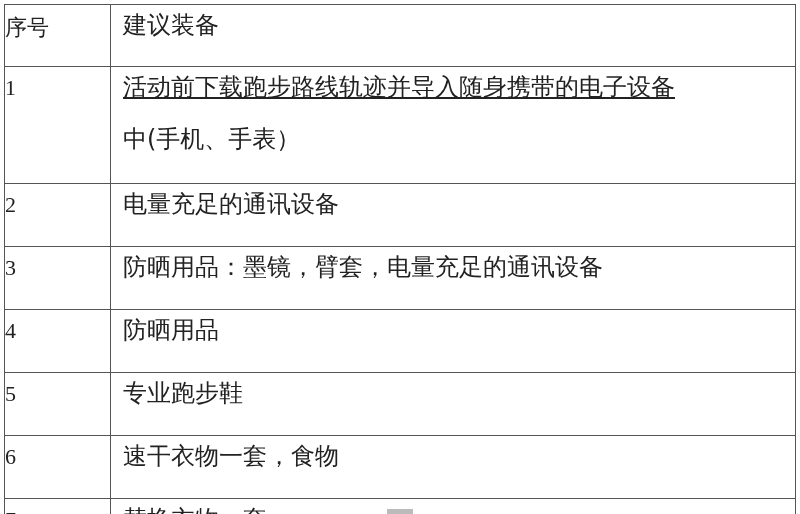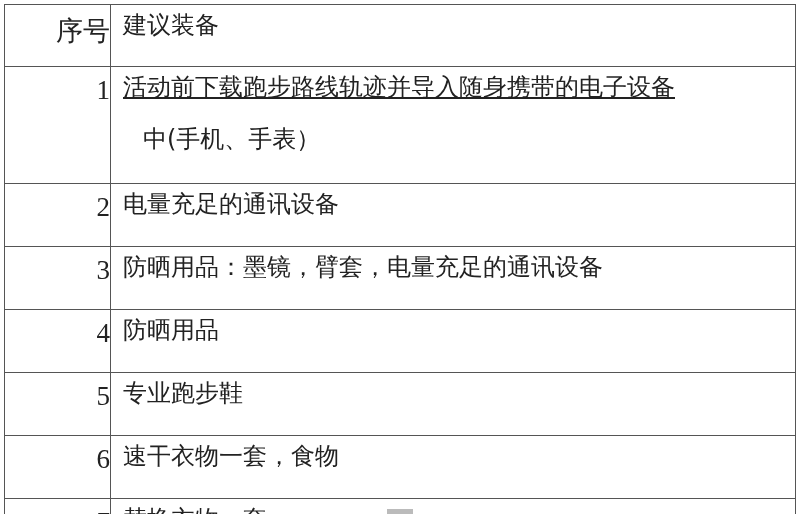--- a/index.html
+++ b/index.html
@@ -1,29 +1,29 @@
 <!DOCTYPE html>
 <html><head>
 <meta charset="utf-8">
 <style>
   html, body { margin: 0; padding: 0; background: #ffffff; }
   body { width: 800px; height: 514px; position: relative; overflow: hidden;
          font-family: "DejaVu Serif", "Liberation Serif", serif; color: #222; }
   table.equip { position: absolute; left: 4px; top: 4px; width: 792px;
                 border-collapse: collapse; table-layout: fixed; }
   table.equip td { border: 1.5px solid #555; vertical-align: top; padding: 0; }
-  td.num { width: 105px; text-align: right; font-family: "Liberation Serif", "DejaVu Serif", serif;
-           font-size: 27px; padding-top: 8px !important; }
+  td.num { width: 105px; text-align: left; font-family: "Liberation Serif", "DejaVu Serif", serif;
+           font-size: 22px; padding-top: 8px !important; }
   td.item { padding-left: 12px !important; padding-top: 6px !important; font-size: 24px;
             font-family: "DejaVu Sans", "Liberation Sans", sans-serif; line-height: 54px; }
   td.item .line { display: block; line-height: 28px; padding-top: 0; text-decoration: underline; }
   tr.hdr td { height: 53px; }
   tr.r td { height: 54px; }
   tr.r1 td { height: 108px; }
-  td.item .l2 { display: block; margin-top: 24px; line-height: 28px; margin-left: 20px; }
+  td.item .l2 { display: block; margin-top: 24px; line-height: 28px; }
   .footer-mark { position: absolute; left: 387px; top: 509px; width: 26px; height: 5px; background: #bbb; }
 </style>
 </head>
 <body>
 
 <table class="equip">
   <tbody>
       <tr class="hdr">
     <td class="num">序号</td>
     <td class="item" style="line-height:28px;">建议装备</td>

